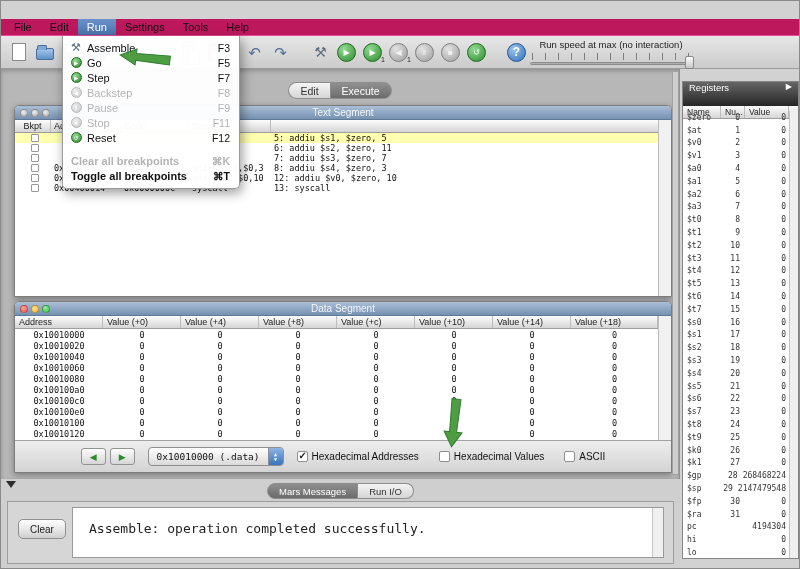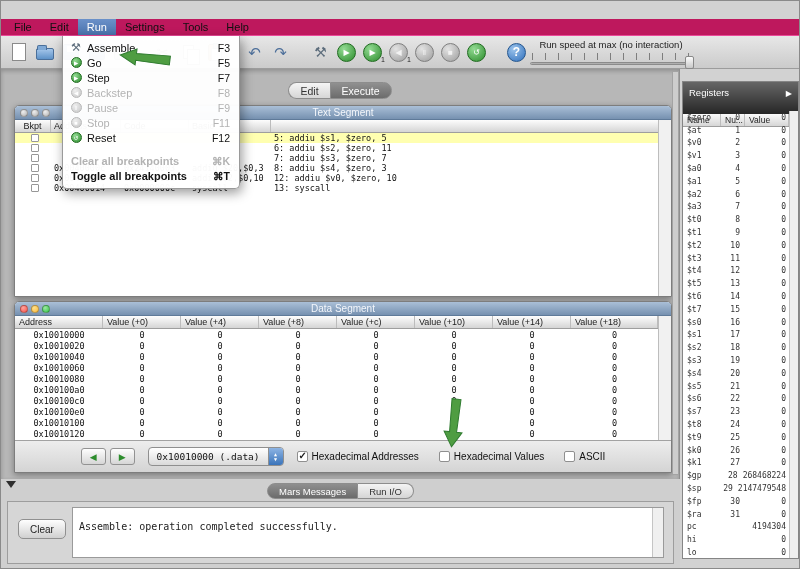--- a/index.html
+++ b/index.html
@@ -95,21 +95,21 @@
   .navpair{display:flex;gap:4px}
   .navbtn{width:25px;height:17px;border:1px solid #929292;border-radius:3px;background:linear-gradient(#fdfdfd,#d6d6d6);display:flex;align-items:center;justify-content:center;color:#2c8c2c;font-size:9px}
   .combo{height:19px;display:flex;align-items:center;border:1px solid #8f8f8f;border-radius:4px;background:linear-gradient(#fff,#dadada);font-family:"DejaVu Sans Mono",monospace;font-size:9.5px;padding-left:8px;color:#111}
   .combo .arrows{margin-left:8px;width:15px;height:17px;background:linear-gradient(#8db4e4,#3a74ba);border-left:1px solid #8f8f8f;border-radius:0 3px 3px 0;display:flex;flex-direction:column;align-items:center;justify-content:center;color:#fff;font-size:5px;line-height:5px}
   .cbgroup{display:flex;align-items:center;gap:4px;font-size:10px;color:#111}
   .cbox{width:11px;height:11px;background:#fff;border:1px solid #8f8f8f;border-radius:2px;position:relative;flex:none}
   .cbox.checked::after{content:"✓";position:absolute;left:1px;top:-2px;font-size:10px;color:#1a1a1a;font-weight:bold}
 
   
   .regs{position:absolute;left:681px;top:80px;width:117px;height:478px;background:#fff;border:1px solid #858585}
-  .regs-header{height:16px;background:linear-gradient(#666,#262626);color:#fff;display:flex;align-items:flex-end;font-size:9.5px;padding:16px 6px}
+  .regs-header{height:24px;background:linear-gradient(#666,#262626);color:#fff;display:flex;align-items:flex-start;font-size:9.5px;padding:0 6px}
   .regs-header .expand{margin-left:auto;font-size:8px}
   .regs-thead{display:flex;height:13px;background:linear-gradient(#fbfbfb,#d6d6d6);border-bottom:1px solid #9e9e9e;font-size:8.5px;color:#222;padding-right:9px}
   .regs-thead .c{border-right:1px solid #bcbcbc;display:flex;align-items:center;padding-left:4px;overflow:hidden;white-space:nowrap}
   .rc-name{width:38px}
   .rc-num{width:24px}
   .rc-val{flex:1}
   .regs-body{position:absolute;left:0;top:29px;right:9px;bottom:0;overflow:hidden}
   .regrow{display:flex;height:12.8px;align-items:center;font-family:"DejaVu Sans Mono",monospace;font-size:8px;color:#333}
   .regrow .rn{width:38px;padding-left:4px}
   .regrow .rm{width:24px;text-align:right;padding-right:5px}
@@ -119,21 +119,21 @@
   
   .bottom{position:absolute;left:0;top:478px;width:679px;height:91px;background:#cfcfcf}
   .divider-tri{position:absolute;left:5px;top:2px;width:0;height:0;border-left:5px solid transparent;border-right:5px solid transparent;border-top:7px solid #2e2e2e}
   .msg-tabs{position:absolute;left:0;right:0;top:4px;display:flex;justify-content:center}
   .mtab{height:16px;padding:0 11px;font-size:9.5px;display:flex;align-items:center;border:1px solid #8d8d8d}
   .mtab.active{background:linear-gradient(#8f8f8f,#6b6b6b);color:#fff;border-radius:8px 0 0 8px}
   .mtab.inactive{background:linear-gradient(#f4f4f4,#d5d5d5);color:#333;border-radius:0 8px 8px 0;border-left:none}
   .msg-body{position:absolute;left:6px;right:6px;top:22px;bottom:6px;background:#d6d6d6;border:1px solid #9d9d9d}
   .clear-btn{position:absolute;left:10px;top:17px;width:48px;height:20px;background:linear-gradient(#fefefe,#d0d0d0);border:1px solid #909090;border-radius:5px;font-size:10px;display:flex;align-items:center;justify-content:center;color:#222}
   .msg-text{position:absolute;left:64px;top:5px;right:9px;bottom:5px;background:#fff;border:1px solid #9a9a9a;overflow:hidden}
-  .msg-line{margin-top:13px;margin-left:6px;font-family:"DejaVu Sans Mono",monospace;font-size:10px;color:#222;white-space:nowrap}
+  .msg-line{margin-top:13px;margin-left:16px;font-family:"DejaVu Sans Mono",monospace;font-size:13px;color:#222;white-space:nowrap}
   .msg-scroll{position:absolute;right:0;top:0;bottom:0;width:11px;background:#f0f0f0;border-left:1px solid #c5c5c5}
 
   
   .runmenu{position:absolute;left:61px;top:35px;width:178px;background:rgba(255,255,255,.97);border:1px solid #9a9a9a;border-top:none;box-shadow:2px 4px 12px rgba(0,0,0,.4);z-index:30;padding:4px 0 5px;border-radius:0 0 5px 5px}
   .mi{height:15px;display:flex;align-items:center;padding:0 9px 0 6px;font-size:11px;color:#111}
   .mi .ic{width:14px;display:flex;justify-content:center;margin-right:4px;flex:none}
   .mi .lbl{white-space:nowrap}
   .mi .key{margin-left:auto;font-size:10.5px;color:#111;padding-left:8px}
   .mi.disabled,.mi.disabled .key{color:#b3b3b3}
   .mi.section{font-weight:bold;padding-left:8px}

